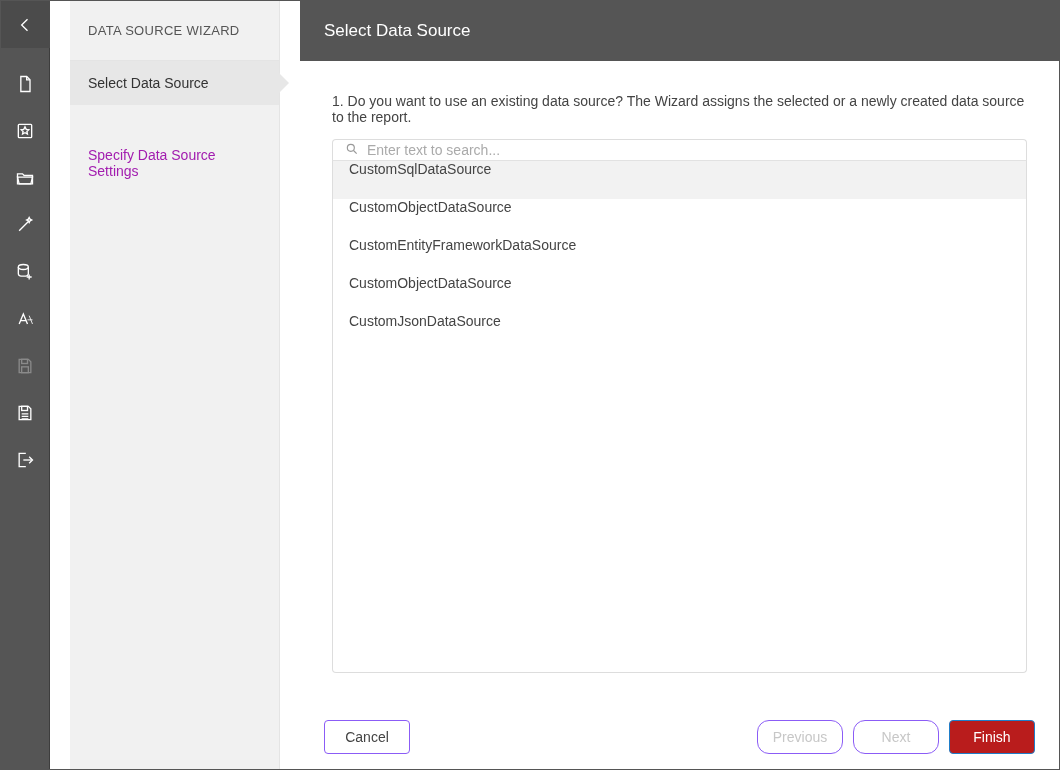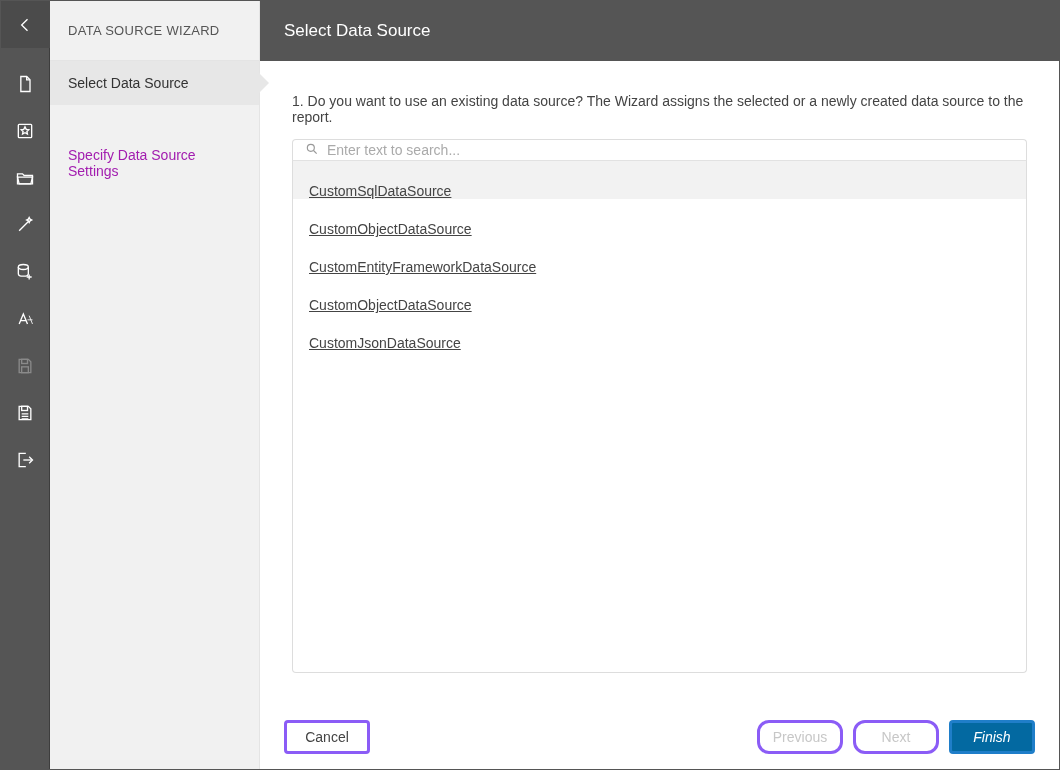--- a/index.html
+++ b/index.html
@@ -1,17 +1,17 @@
 <!DOCTYPE html>
 <html><head>
 <meta charset="utf-8">
 <style>
   * { box-sizing: border-box; margin: 0; padding: 0; }
   html, body { width: 1060px; height: 770px; font-family: "Segoe UI", Tahoma, sans-serif; font-size: 14px; color: #333; overflow: hidden; }
-  .app { display: flex; width: 100%; height: 100%; border: 1px solid #555; }
+  .app { display: flex; width: 100%; height: 100%; border: 1px solid #555; gap: 20px; }
 
   
   .rail {
     width: 49px;
     background: #555;
     display: flex;
     flex-direction: column;
     align-items: center;
     padding-top: 0;
     border-right: 1px solid #3d3d3d;
@@ -83,37 +83,37 @@
     border: none; outline: none; flex: 1; font-size: 14px; color: #333;
   }
   .search-box input::placeholder { color: #aaa; }
 
   .ds-list {
     border: 1px solid #ddd; border-top: none;
     flex: 1; border-radius: 0 0 4px 4px;
     overflow: hidden;
   }
   .ds-item {
-    height: 38px; display: flex; align-items: flex-end;
-    padding: 0 16px; cursor: pointer; color: #444; text-decoration: underline;
+    height: 38px; display: flex; align-items: flex-start;
+    padding: 0 16px; cursor: pointer; color: #444;
   }
   .ds-item.selected { background: #f2f2f2; }
 
   .footer {
     height: 64px; display: flex; align-items: center;
     padding: 0 24px; gap: 10px;
   }
   .footer .spacer { flex: 1; }
   .btn {
     min-width: 86px; height: 34px;
-    border: 3px solid #8b5cf6; background: #fff; color: #444;
+    border: 1px solid #8b5cf6; background: #fff; color: #444;
     border-radius: 4px; font-size: 14px; cursor: pointer;
   }
   .btn.disabled { color: #c7c7c7; cursor: default; border-radius: 12px; }
-  .btn.primary { background: #0369a1; border-color: #1f7ec9; color: #fff; font-style: italic; }
+  .btn.primary { background: #b91c1c; border-color: #1f7ec9; color: #fff; }
 </style>
 </head>
 <body>
 
 <div class="app">
 
   <div class="rail">
     <div class="rail-item">
       <svg viewBox="0 0 24 24">
           <polyline points="15 5 8 12 15 19"></polyline>

